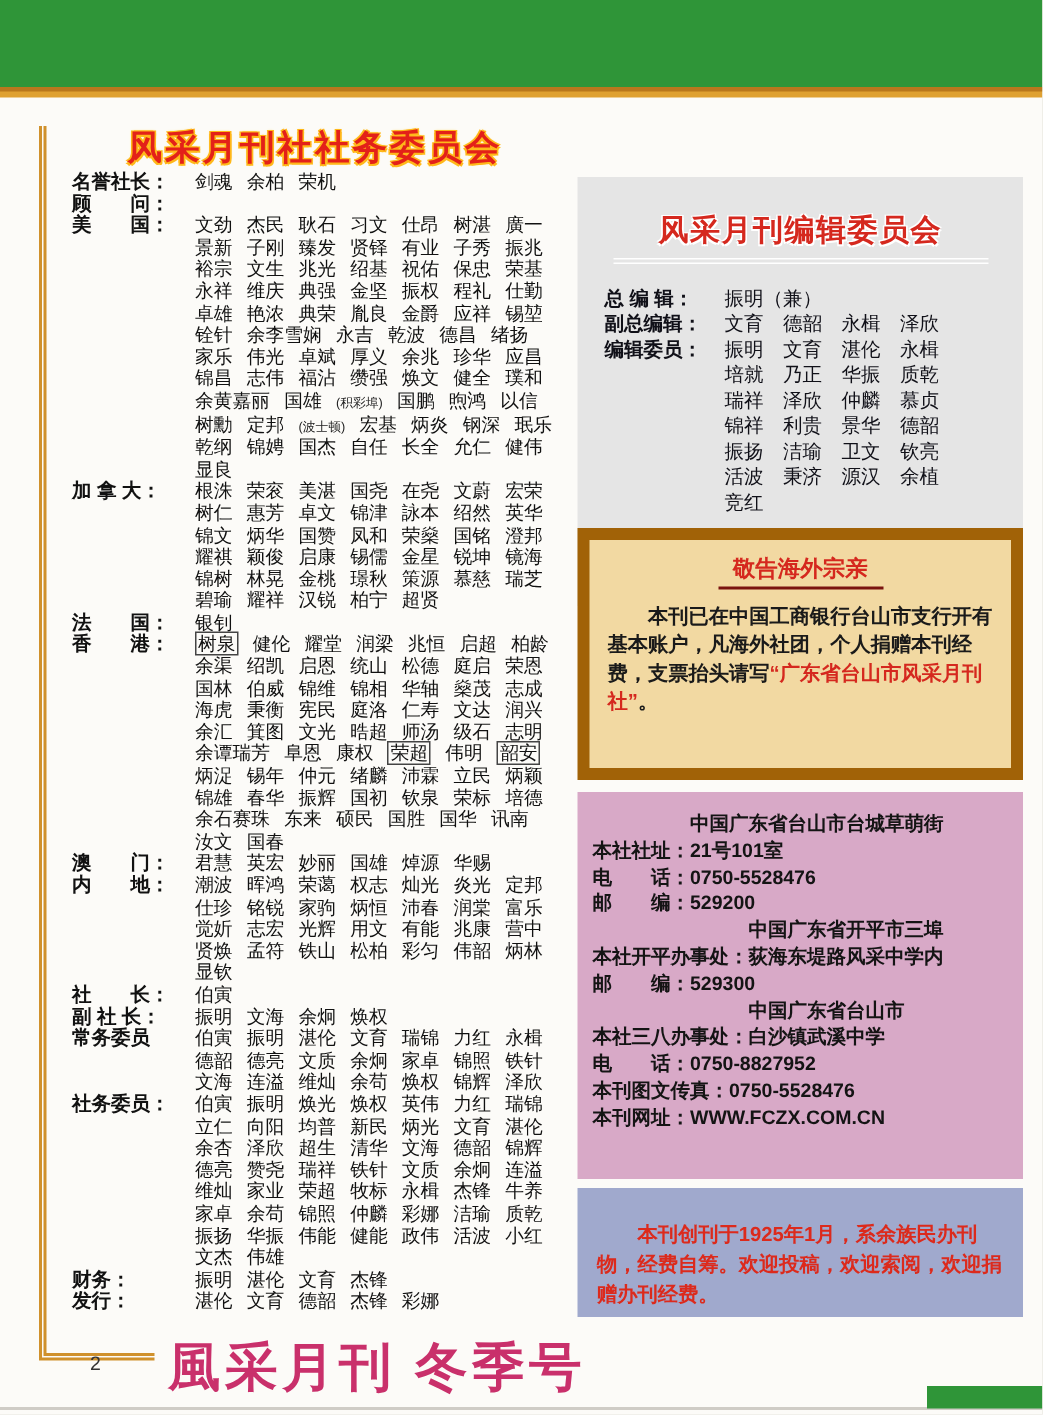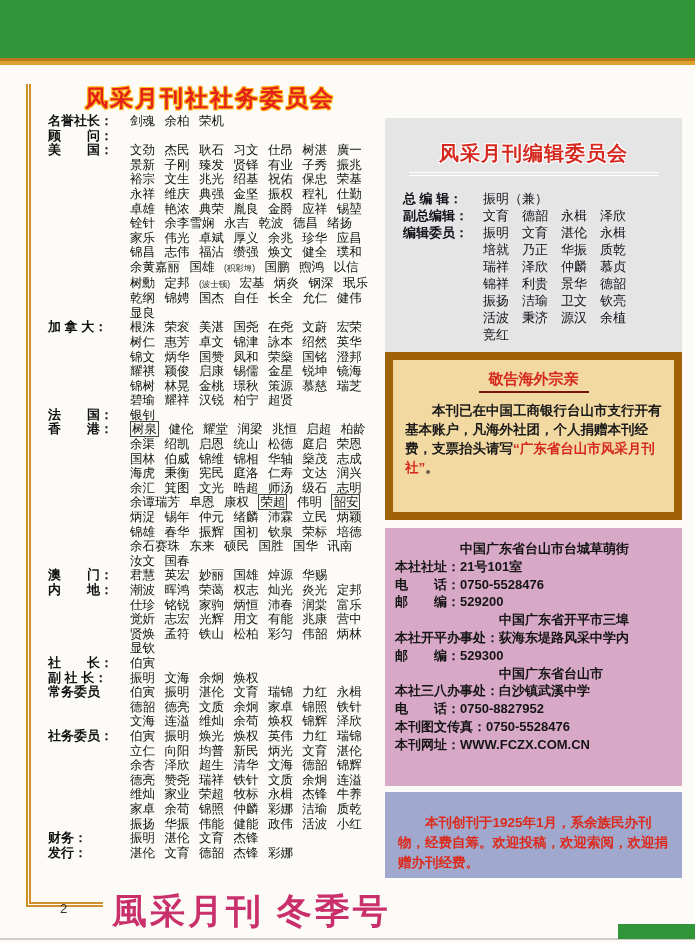--- a/index.html
+++ b/index.html
@@ -177,20 +177,21 @@
       <div class="roster-row">
         <span class="r-label">社务委员：</span>
         <div class="r-lines">
           <div class="r-line">伯寅 振明 焕光 焕权 英伟 力红 瑞锦</div>
           <div class="r-line">立仁 向阳 均普 新民 炳光 文育 湛伦</div>
           <div class="r-line">余杏 泽欣 超生 清华 文海 德韶 锦辉</div>
           <div class="r-line">德亮 赞尧 瑞祥 铁针 文质 余炯 连溢</div>
           <div class="r-line">维灿 家业 荣超 牧标 永楫 杰锋 牛养</div>
           <div class="r-line">家卓 余苟 锦照 仲麟 彩娜 洁瑜 质乾</div>
           <div class="r-line">振扬 华振 伟能 健能 政伟 活波 小红</div>
+          <div class="r-line">文杰 伟雄</div>
         </div>
       </div>
       <div class="roster-row">
         <span class="r-label">财务：</span>
         <div class="r-lines">
           <div class="r-line">振明 湛伦 文育 杰锋</div>
         </div>
       </div>
       <div class="roster-row">
         <span class="r-label">发行：</span>

